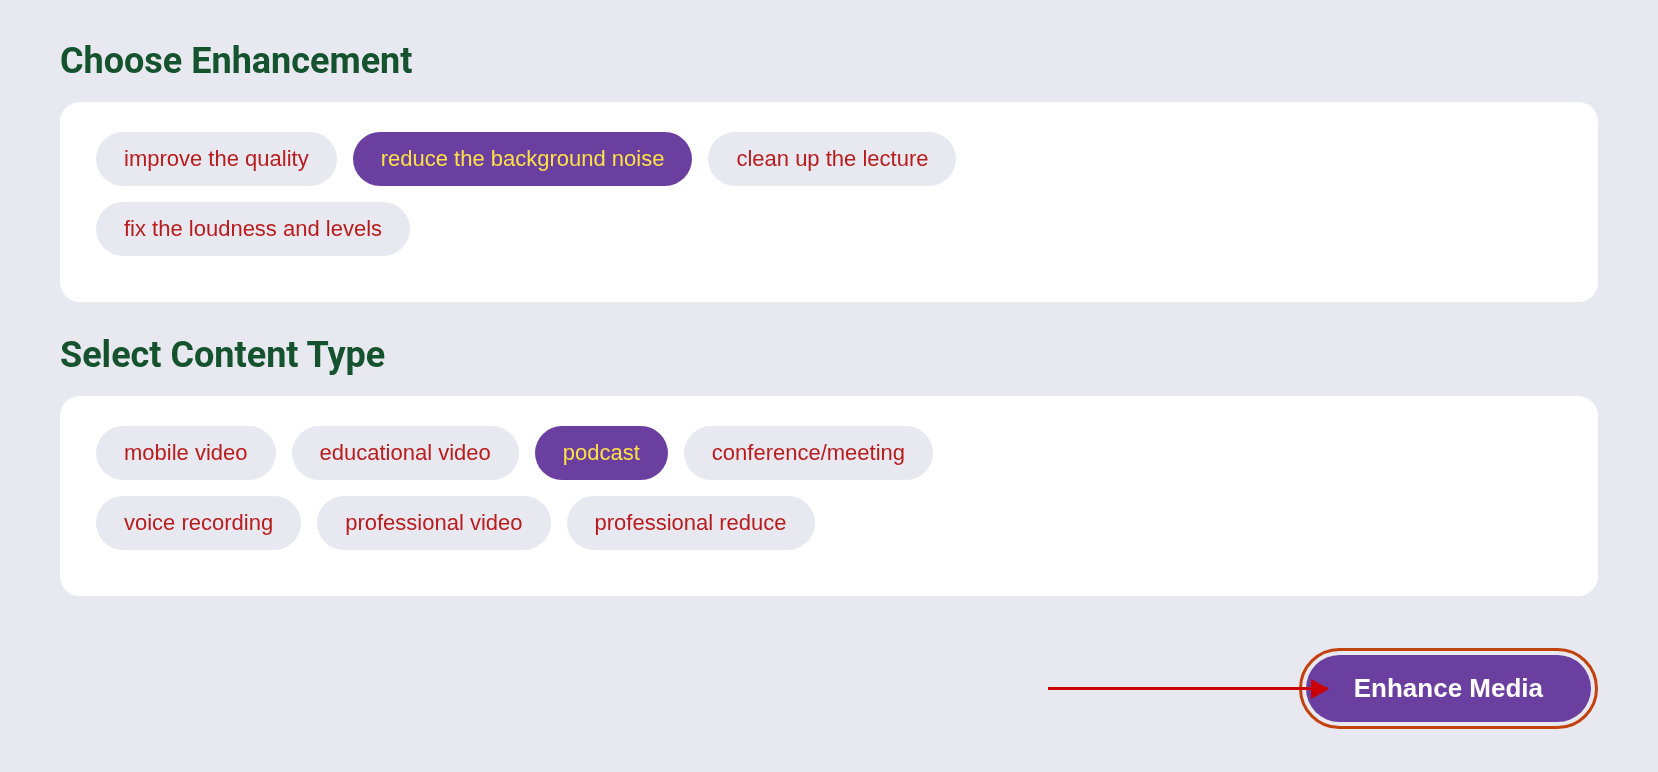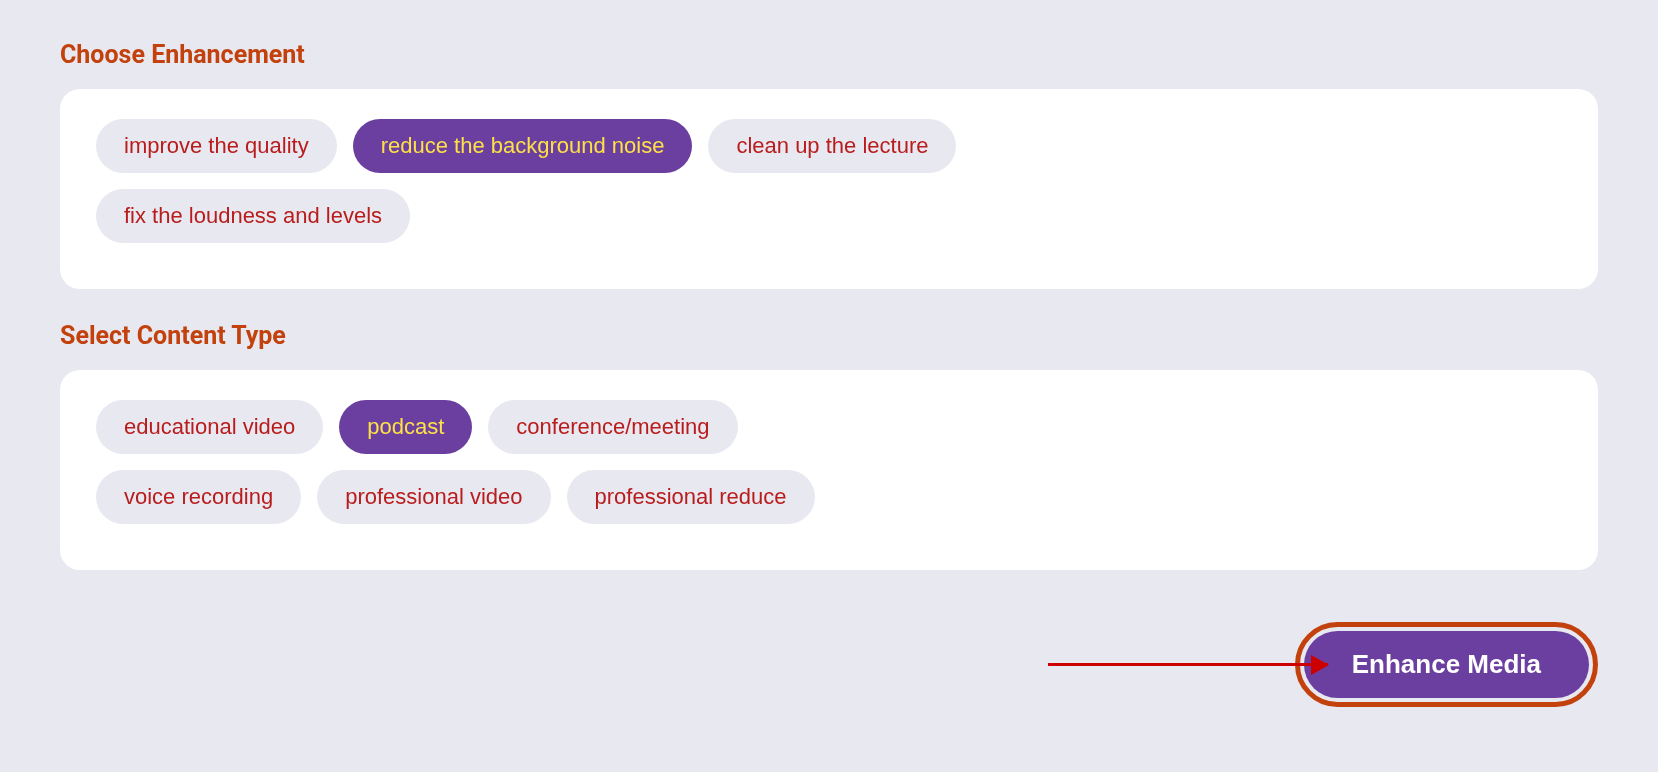--- a/index.html
+++ b/index.html
@@ -12,23 +12,23 @@
       background-color: #e8e8f0;
       font-family: -apple-system, BlinkMacSystemFont, 'Segoe UI', Roboto, sans-serif;
       width: 1658px;
       min-height: 772px;
       display: flex;
       flex-direction: column;
       padding: 40px 60px;
     }
 
     .section-title {
-      font-size: 25px;
+      font-size: 36px;
       font-weight: 700;
-      color: #c2410c;
+      color: #14532d;
       margin-bottom: 20px;
     }
 
     .card {
       background: #ffffff;
       border-radius: 20px;
       padding: 30px 36px;
       margin-bottom: 32px;
     }
 
@@ -91,21 +91,21 @@
       top: 50%;
       transform: translateY(-50%);
       width: 0;
       height: 0;
       border-top: 10px solid transparent;
       border-bottom: 10px solid transparent;
       border-left: 18px solid #cc0000;
     }
 
     .enhance-btn-wrapper {
-      border: 5px solid #c2410c;
+      border: 3px solid #c2410c;
       border-radius: 50px;
       padding: 4px;
     }
 
     .enhance-btn {
       background-color: #6b3fa0;
       color: #ffffff;
       border: none;
       border-radius: 50px;
       padding: 18px 48px;
@@ -129,20 +129,21 @@
   </div>
   <div class="chips-row">
     <button class="chip">fix the loudness and levels</button>
   </div>
 </div>
 
 <h2 class="section-title">Select Content Type</h2>
 
 <div class="card">
   <div class="chips-row">
+    <button class="chip">mobile video</button>
     <button class="chip">educational video</button>
     <button class="chip active">podcast</button>
     <button class="chip">conference/meeting</button>
   </div>
   <div class="chips-row">
     <button class="chip">voice recording</button>
     <button class="chip">professional video</button>
     <button class="chip">professional reduce</button>
   </div>
 </div>

